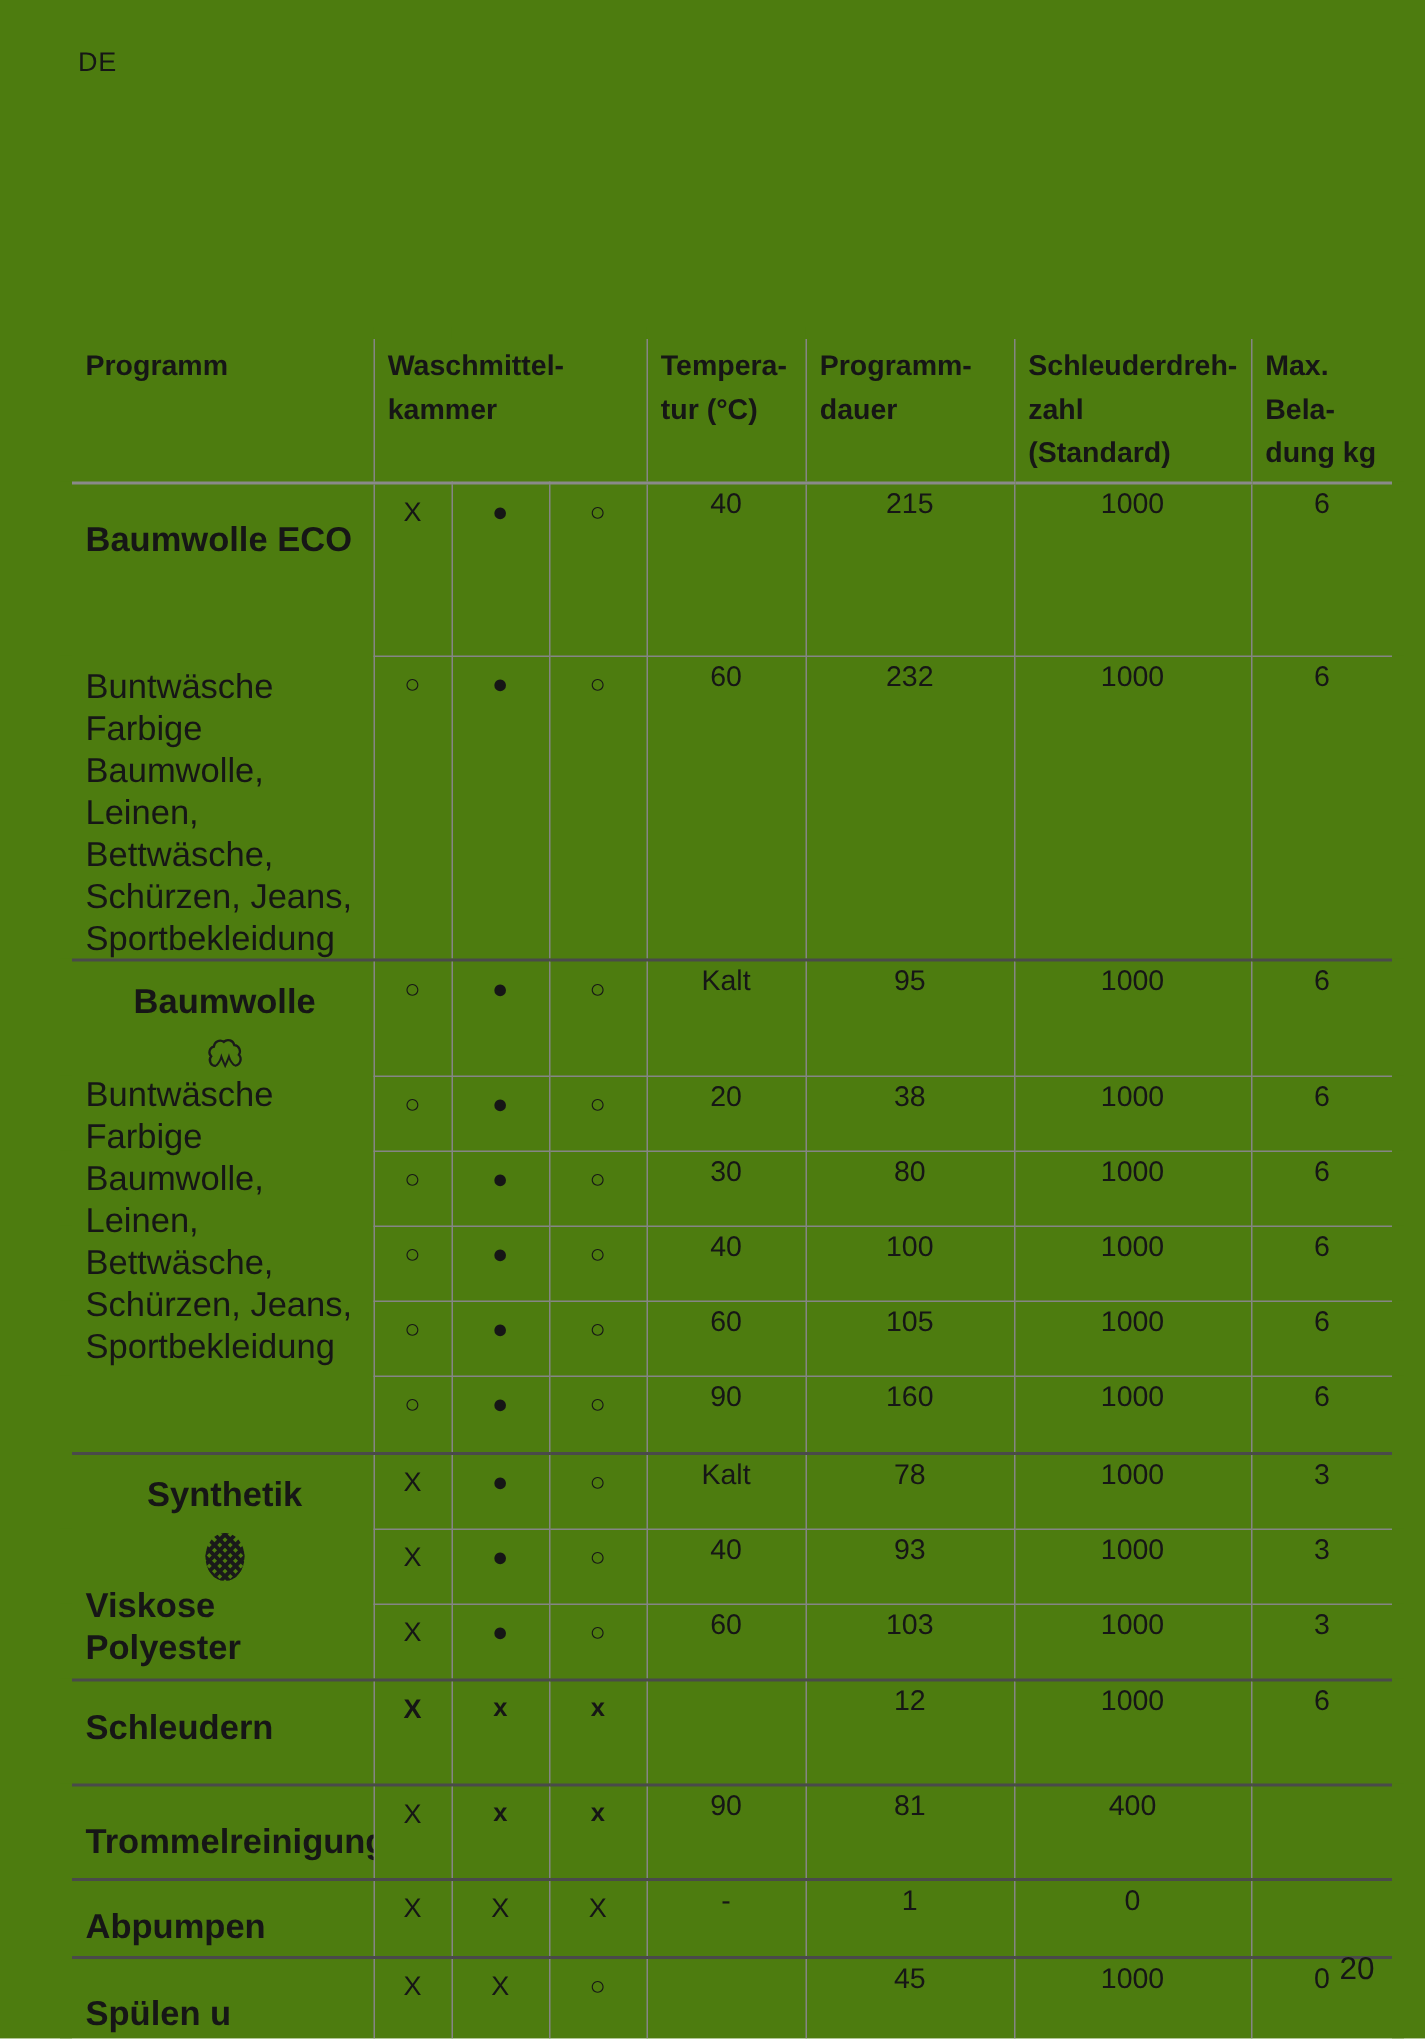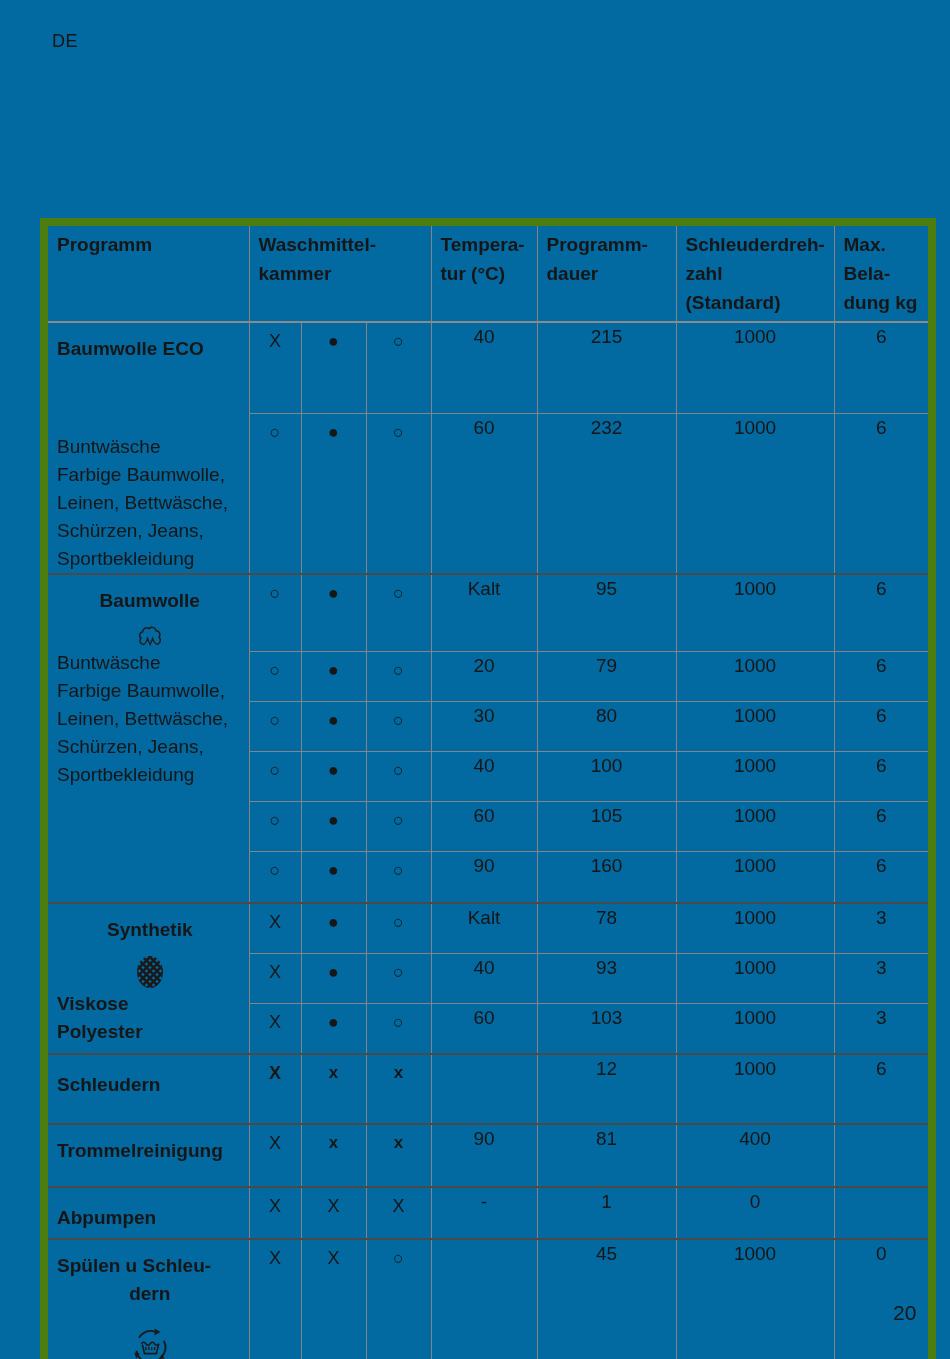--- a/index.html
+++ b/index.html
@@ -1,38 +1,38 @@
 <!DOCTYPE html>
 <html><head>
 <meta charset="utf-8">
 <style>
   html,body { margin:0; padding:0; background:#ffffff; }
   .page {
-    position:relative; width:950px; height:1359px; background:#0369a1;
+    position:relative; width:950px; height:1359px; background:#4d7c0f;
     font-family:"Liberation Sans", sans-serif; color:#161616; overflow:hidden;
   }
   .lang { position:absolute; left:52px; top:31px; font-size:18px; letter-spacing:0.5px; }
   .heading { position:absolute; left:8px; top:172px; display:flex; align-items:baseline; gap:15px; }
   .hnum { font-size:21px; font-weight:bold; }
   .htitle { font-size:27px; font-weight:bold; letter-spacing:0.2px; }
 
   table.ptable {
     position:absolute; left:40px; top:218px; width:888px;
     border-collapse:collapse; table-layout:fixed;
     border:8px solid #4d7c0f;
   }
   .ptable td, .ptable th { border:1px solid #858585; vertical-align:top; overflow:hidden; }
   .ptable th {
     text-align:left; font-size:19px; font-weight:bold;
     padding:4px 4px 0 9px; white-space:pre-line; line-height:29px;
   }
   tr.hdr th { border-bottom:2px solid #8a8a8a; }
   tr.sec > td { border-top:2px solid #4a4a4a; }
 
-  td.prog { font-size:19px; line-height:28px; padding:12px 6px 0 9px; }
+  td.prog { font-size:23px; line-height:28px; padding:22px 6px 0 9px; }
   td.prog .t { font-weight:bold; }
   td.prog .desc { font-weight:normal; white-space:pre-line; }
   .gap { margin-top:70px; }
   .pt12 { padding-top:12px !important; }
   .pt16 { padding-top:16px !important; }
   .trow { display:flex; align-items:center; gap:10px;flex-direction:column; }
 
   td.val { text-align:center; font-size:19px; line-height:27px; padding-top:0; }
   td.kam { text-align:center; font-size:18px; line-height:24px; padding-top:6px; }
   td.kam.bX { font-weight:bold; }
@@ -133,21 +133,21 @@
       <td class="val">Kalt</td>
       <td class="val">95</td>
       <td class="val">1000</td>
       <td class="val">6</td>
     </tr>
     <tr style="height:50px">
       <td class="kam">○</td>
       <td class="kam">●</td>
       <td class="kam">○</td>
       <td class="val">20</td>
-      <td class="val">79</td>
+      <td class="val">38</td>
       <td class="val">1000</td>
       <td class="val">6</td>
     </tr>
     <tr style="height:50px">
       <td class="kam">○</td>
       <td class="kam">●</td>
       <td class="kam">○</td>
       <td class="val">30</td>
       <td class="val">80</td>
       <td class="val">1000</td>

